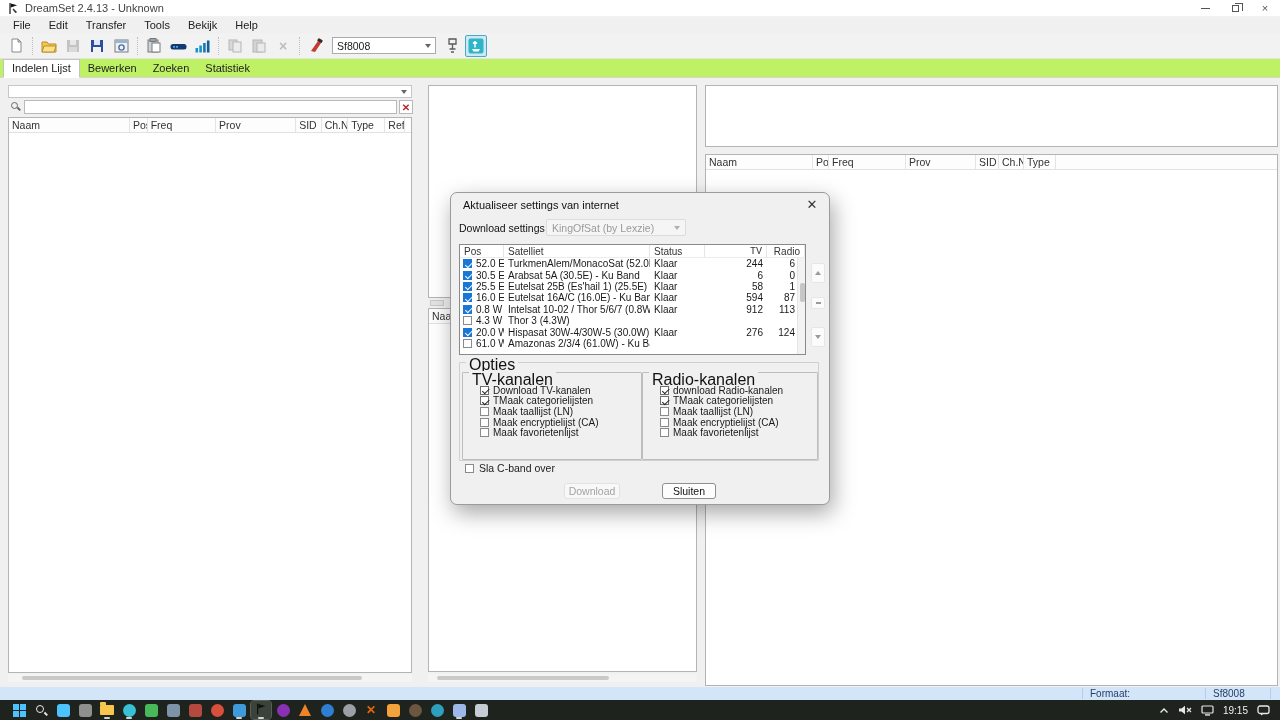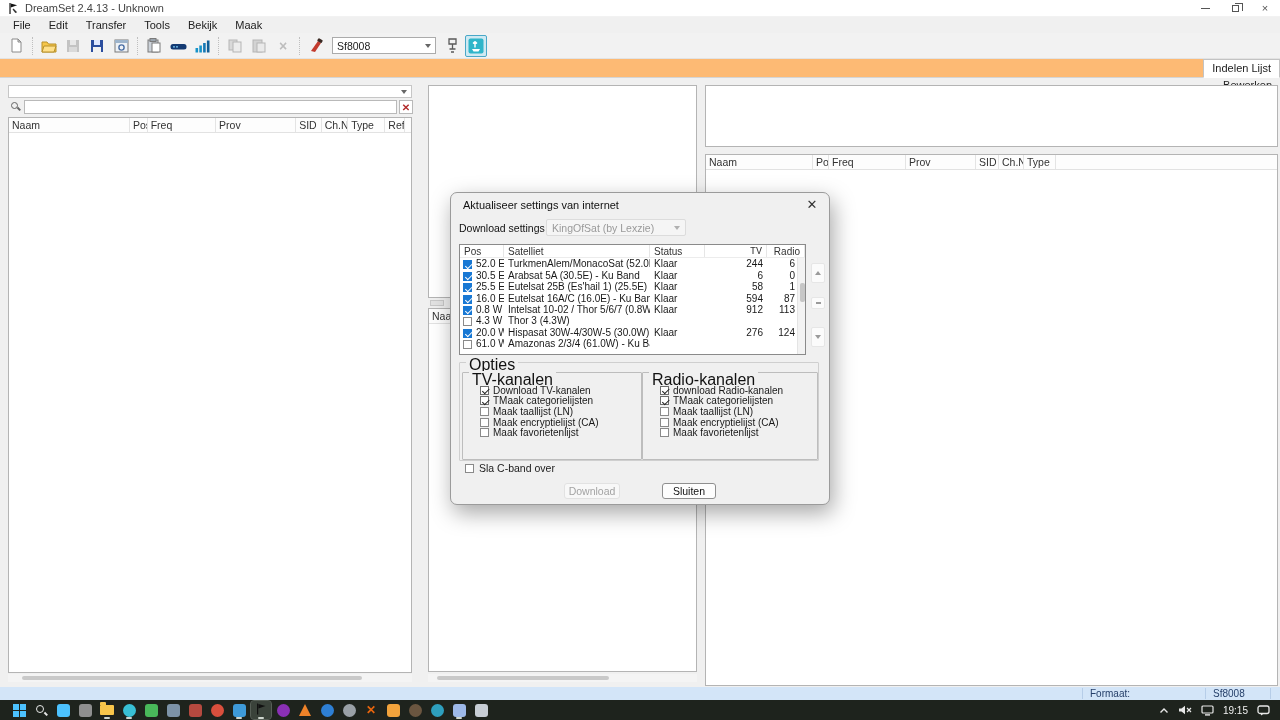--- a/index.html
+++ b/index.html
@@ -28,22 +28,22 @@
     display:flex;align-items:center;padding-left:4px;border-bottom:1px solid #e3e3e3;}
   .tbtn{width:22px;height:22px;display:flex;align-items:center;justify-content:center;margin:0 1px;border-radius:2px;}
   .tsep{width:1px;height:18px;border-left:1px dotted #bfbfbf;margin:0 4px;}
   .tbtn.active{background:#cfe9f2;border:1px solid #49a8c8;}
   #profile-combo{width:104px;height:17px;background:#fff;border:1px solid #ababab;margin:0 4px;
     display:flex;align-items:center;padding:0 4px;font-size:10.5px;position:relative;}
   .chev{width:0;height:0;border-left:3px solid transparent;border-right:3px solid transparent;border-top:4px solid #666;}
   #profile-combo .chev{position:absolute;right:4px;top:6px;}
 
   
-  #tabbar{position:absolute;left:0;top:59px;width:1280px;height:19px;background:#fdba74;
-    display:flex;align-items:flex-end;padding-left:3px;border-bottom:1px solid #d5d5d5;flex-direction:column;}
+  #tabbar{position:absolute;left:0;top:59px;width:1280px;height:19px;background:#bef264;
+    display:flex;align-items:flex-end;padding-left:3px;border-bottom:1px solid #d5d5d5;}
   .tab{padding:2px 8px 3px 8px;color:#222;font-size:11px;}
   .tab.active{background:#fff;border:1px solid #c3c3c3;border-bottom:1px solid #fff;margin-bottom:-1px;}
 
   
   .panelbox{position:absolute;background:#fff;border:1px solid #b4b4b4;}
   .thead{display:flex;background:#fdfdfd;border-bottom:1px solid #e2e2e2;height:15px;align-items:center;}
   .hcell{height:100%;display:flex;align-items:center;padding:0 3px;font-size:10.5px;color:#333;
     border-right:1px solid #e4e4e4;overflow:hidden;white-space:nowrap;}
   .hcell:last-child{border-right:none;flex:1;}
   .hscroll{position:absolute;height:8px;background:#f4f4f4;}
@@ -68,21 +68,21 @@
   #dialog-close{position:absolute;right:8px;top:3px;width:18px;height:16px;display:flex;align-items:center;justify-content:center;
     font-size:13px;color:#333;}
   #dl-label{position:absolute;left:8px;top:29px;font-size:10.5px;color:#111;}
   #src-combo{position:absolute;left:95px;top:26px;width:140px;height:17px;background:#f5f5f5;border:1px solid #dcdcdc;
     border-radius:2px;color:#9a9a9a;font-size:10.5px;display:flex;align-items:center;padding:0 5px;}
   #src-combo .chev{position:absolute;right:5px;top:6px;border-top-color:#b0b0b0;}
 
   #satlist{position:absolute;left:8px;top:51px;width:347px;height:111px;background:#fff;border:1px solid #8a8a8a;overflow:hidden;}
   #satlist .thead{height:13px;background:#fff;border-bottom:1px solid #ececec;}
   #satlist .hcell{font-size:10px;color:#333;border-right:1px solid #e6e6e6;padding:0 4px;}
-  .srow{display:flex;align-items:flex-end;height:11.4px;font-size:10px;color:#181818;}
+  .srow{display:flex;align-items:center;height:11.4px;font-size:10px;color:#181818;}
   .scell{overflow:hidden;white-space:nowrap;padding:0 4px;}
   .cbx{width:9px;height:9px;border:1px solid #8a8a8a;background:#fff;position:relative;flex:none;margin-left:3px;}
   .cbx.on{background:#1878d4;border-color:#1878d4;}
   .cbx.on:after{content:"";position:absolute;left:2.5px;top:0.5px;width:3px;height:5.5px;
     border:solid #fff;border-width:0 1.5px 1.5px 0;transform:rotate(45deg);}
   .cbx.classic.on{background:#fff;border-color:#6e6e6e;}
   .cbx.classic.on:after{border-color:#222;border-width:0 1.5px 1.5px 0;}
   #sat-scroll{position:absolute;right:0;top:13px;width:8px;bottom:0;background:#f3f3f3;border-left:1px solid #e4e4e4;}
   #sat-scroll .thumb{position:absolute;left:1.5px;top:25px;width:5px;height:19px;background:#c6c6c6;border-radius:2px;}
 
@@ -151,21 +151,21 @@
       </div>
   </div>
 </div>
 
 <div id="menubar">
     <span class="menu-item">File</span>
     <span class="menu-item">Edit</span>
     <span class="menu-item">Transfer</span>
     <span class="menu-item">Tools</span>
     <span class="menu-item">Bekijk</span>
-    <span class="menu-item">Maak</span>
+    <span class="menu-item">Help</span>
   </div>
 
 <div id="toolbar">
   <div class="tbtn">
     <svg class="tico" width="15" height="15" viewBox="0 0 15 15">
       <path d="M3 1 h6 l3 3 v10 h-9 z" fill="#fff" stroke="#8a8a8a"></path>
         <path d="M9 1 l3 3 h-3 z" fill="#dcdcdc" stroke="#8a8a8a"></path>
     </svg>
   </div>
   <div class="tsep"></div>

